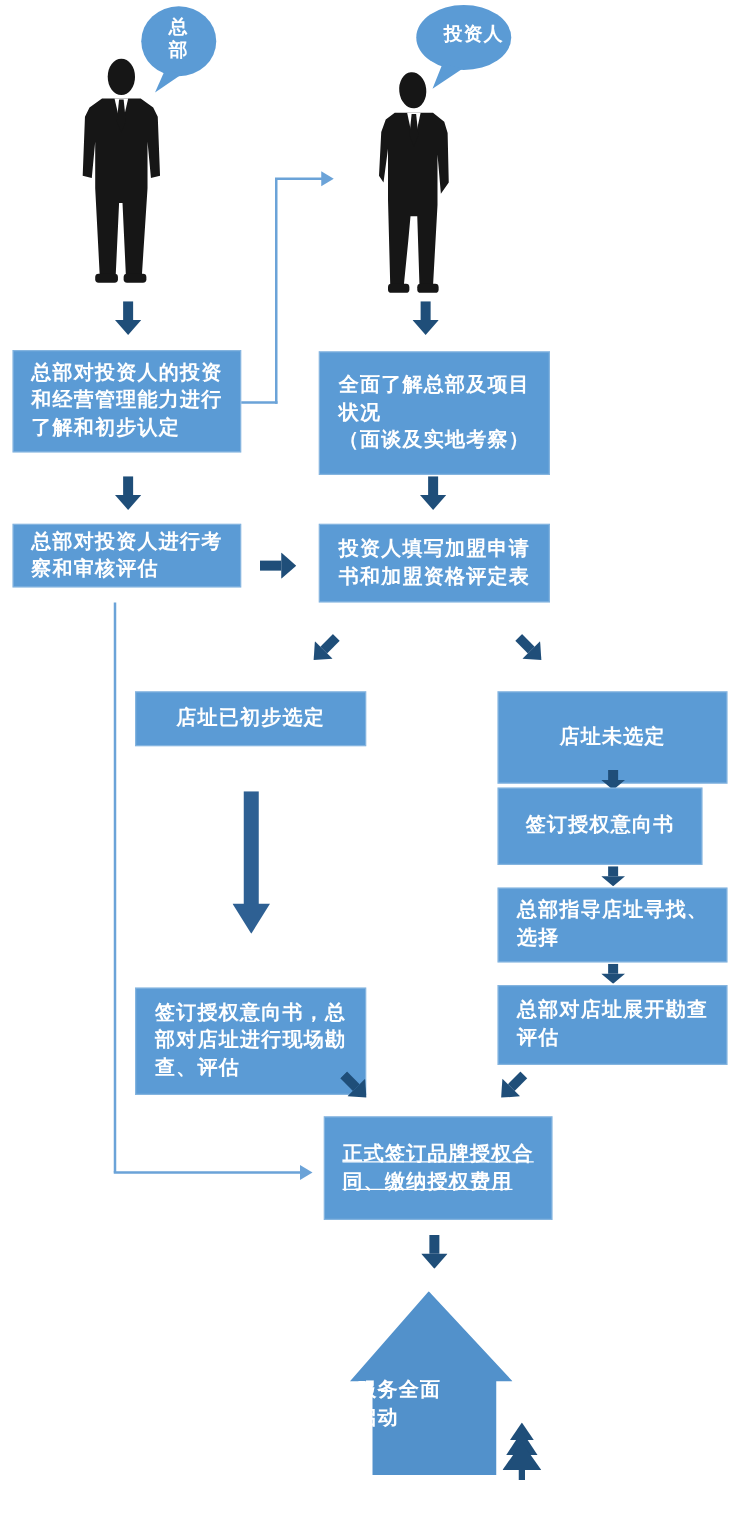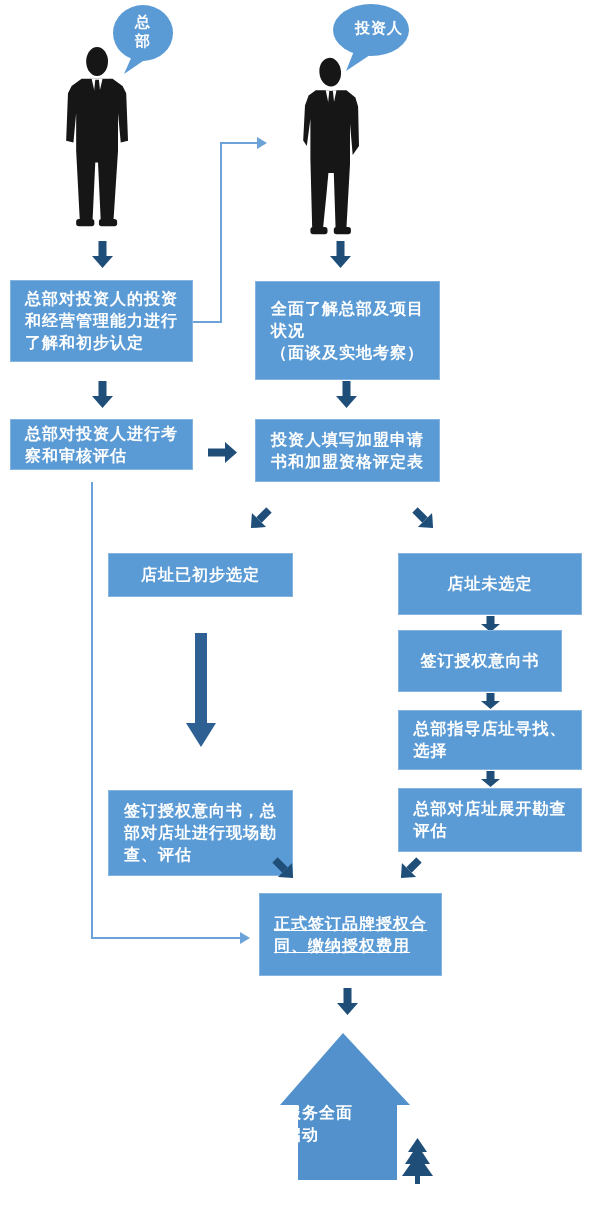--- a/index.html
+++ b/index.html
@@ -135,21 +135,21 @@
   <svg class="abs diag-l" style="left:250px;top:506px;" width="20" height="26" viewBox="0 0 21 27">
     <rect class="fill-dark" x="6.5" y="0" width="8" height="15"></rect>
       <polygon class="fill-dark" points="0,15 21,15 10.5,27"></polygon>
   </svg>
   <svg class="abs diag-r" style="left:414px;top:506px;" width="20" height="26" viewBox="0 0 21 27">
     <rect class="fill-dark" x="6.5" y="0" width="8" height="15"></rect>
       <polygon class="fill-dark" points="0,15 21,15 10.5,27"></polygon>
   </svg>
 
   <div class="fbox" style="left:108px;top:553px;width:185px;height:44px;">店址已初步选定</div>
-  <div class="fbox" style="left:398px;top:553px;width:184px;height:62px;">店址未选定</div>
+  <div class="fbox" style="left:398px;top:553px;width:184px;height:74px;">店址未选定</div>
 
   <svg class="abs" style="left:481px;top:616px;" width="19" height="16" viewBox="0 0 19 16">
     <rect class="fill-dark" x="5.5" y="0" width="8" height="8"></rect>
       <polygon class="fill-dark" points="0,8 19,8 9.5,16"></polygon>
   </svg>
   <div class="fbox" style="left:398px;top:630px;width:164px;height:62px;">签订授权意向书</div>
   <svg class="abs" style="left:481px;top:693px;" width="19" height="16" viewBox="0 0 19 16">
     <rect class="fill-dark" x="5.5" y="0" width="8" height="8"></rect>
       <polygon class="fill-dark" points="0,8 19,8 9.5,16"></polygon>
   </svg>

